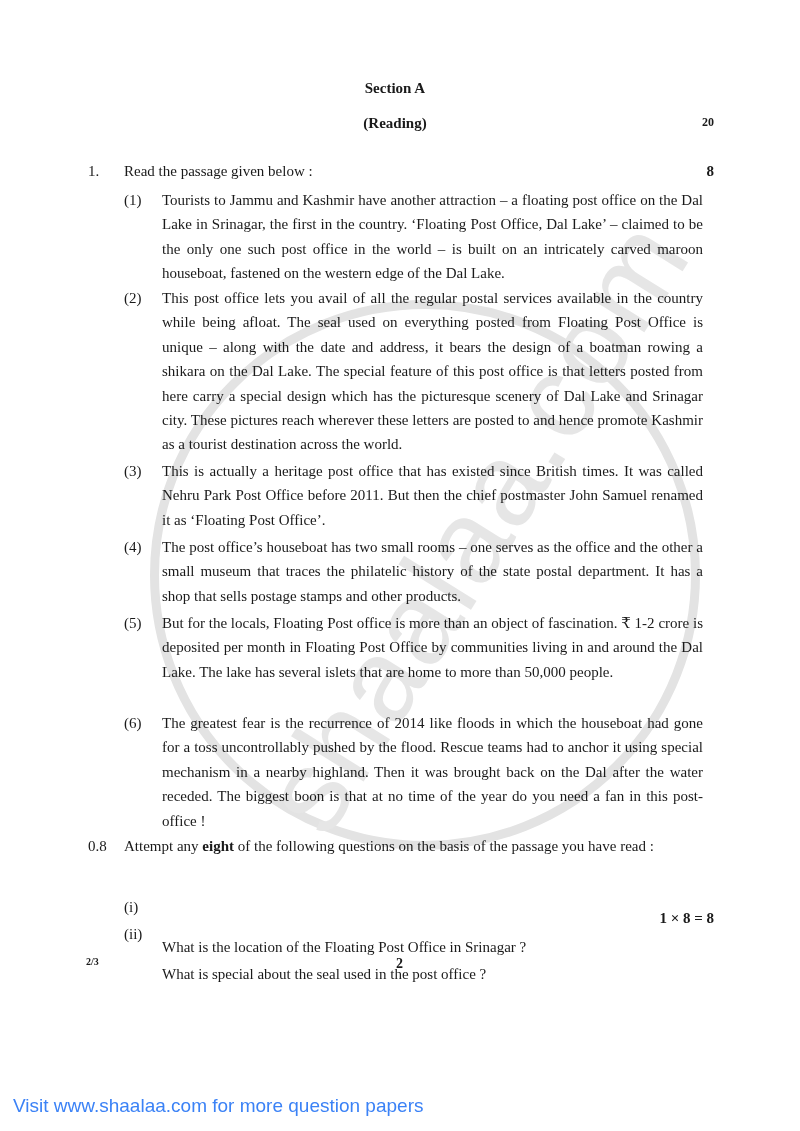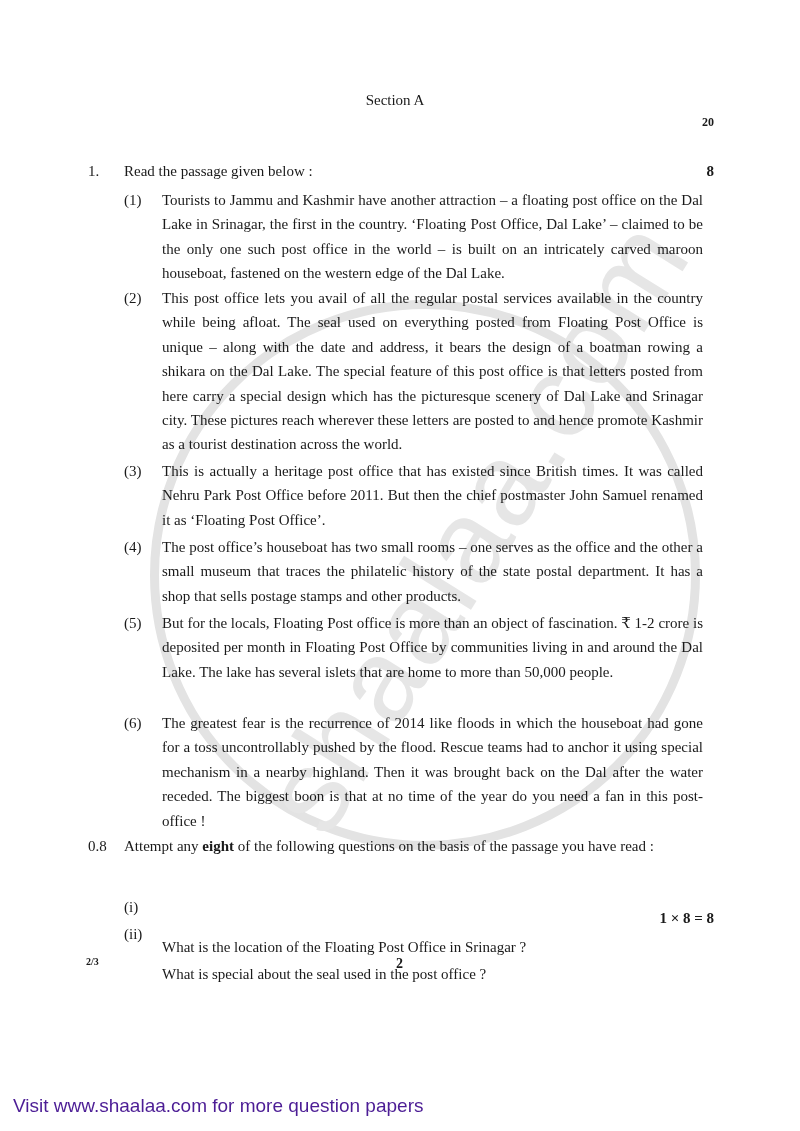--- a/index.html
+++ b/index.html
@@ -11,47 +11,48 @@
     .watermark {
       position: absolute; left: 150px; top: 300px; width: 550px; height: 550px;
       border: 9px solid #e3e3e3; border-radius: 50%; box-sizing: border-box; pointer-events: none;
     }
     .watermark-text {
       position: absolute; left: 170px; top: 530px; width: 520px; text-align: center;
       font-family: "Liberation Sans", "DejaVu Sans", sans-serif; font-size: 118px; color: #e6e6e6;
       transform: rotate(-58deg); transform-origin: 50% 50%; letter-spacing: 2px; pointer-events: none;
       white-space: nowrap;
     }
-    .section-title { position: absolute; top: 80px; left: 0; width: 790px; text-align: center; font-weight: normal; font-size: 15px; margin-top: 12px; }
+    .section-title { position: absolute; top: 80px; left: 0; width: 790px; text-align: center; font-weight: bold; font-size: 15px; }
     .section-sub { position: absolute; top: 115px; left: 0; width: 790px; text-align: center; font-weight: bold; font-size: 15px; }
     .section-marks { position: absolute; top: 115px; right: 86px; font-weight: bold; font-size: 12px; }
     .q-row { position: absolute; left: 88px; width: 626px; font-size: 15px; }
     .q-num { position: absolute; left: 0; top: 0; }
     .q-text { position: absolute; left: 36px; top: 0; text-align: right; }
     .q-marks { position: absolute; right: 0; top: 0; font-weight: bold; }
     .para { position: absolute; left: 124px; width: 580px; font-size: 15px; line-height: 24.4px; }
     .para-num { position: absolute; left: 0; top: 0; }
     .para-text { position: absolute; left: 38px; top: 0; width: 541px; text-align: justify; text-align-last: left; }
     .formula { position: absolute; top: 910px; right: 86px; font-weight: bold; font-size: 15px; }
     .subq { position: absolute; left: 124px; width: 580px; font-size: 15px; }
     .subq-num { position: absolute; left: 0; top: 0; }
     .subq-text { position: absolute; left: 38px; top: 4px; margin-top: 36px; }
     .footer-left { position: absolute; left: 86px; top: 956px; font-weight: bold; font-size: 10px; }
     .footer-center { position: absolute; left: 396px; top: 956px; font-weight: bold; font-size: 14px; }
-    .visit { position: absolute; left: 13px; top: 1095px; font-family: "Liberation Sans", "DejaVu Sans", sans-serif; font-size: 19px; color: #4c1d95; }
+    .visit { position: absolute; left: 13px; top: 1095px; font-family: "Liberation Sans", "DejaVu Sans", sans-serif; font-size: 19px; color: #3b82f6; }
   </style>
 </head>
 <body>
 
 <div class="page">
 
   <div class="watermark"></div>
   <div class="watermark-text">shaalaa.com</div>
 
   <div class="section-title">Section A</div>
+  <div class="section-sub">(Reading)</div>
   <div class="section-marks">20</div>
 
   <div class="q-row" style="top:163px;">
     <span class="q-num">1.</span>
     <span class="q-text">Read the passage given below :</span>
     <span class="q-marks">8</span>
   </div>
 
   <div class="para" style="top:188px;">
     <span class="para-num">(1)</span>

